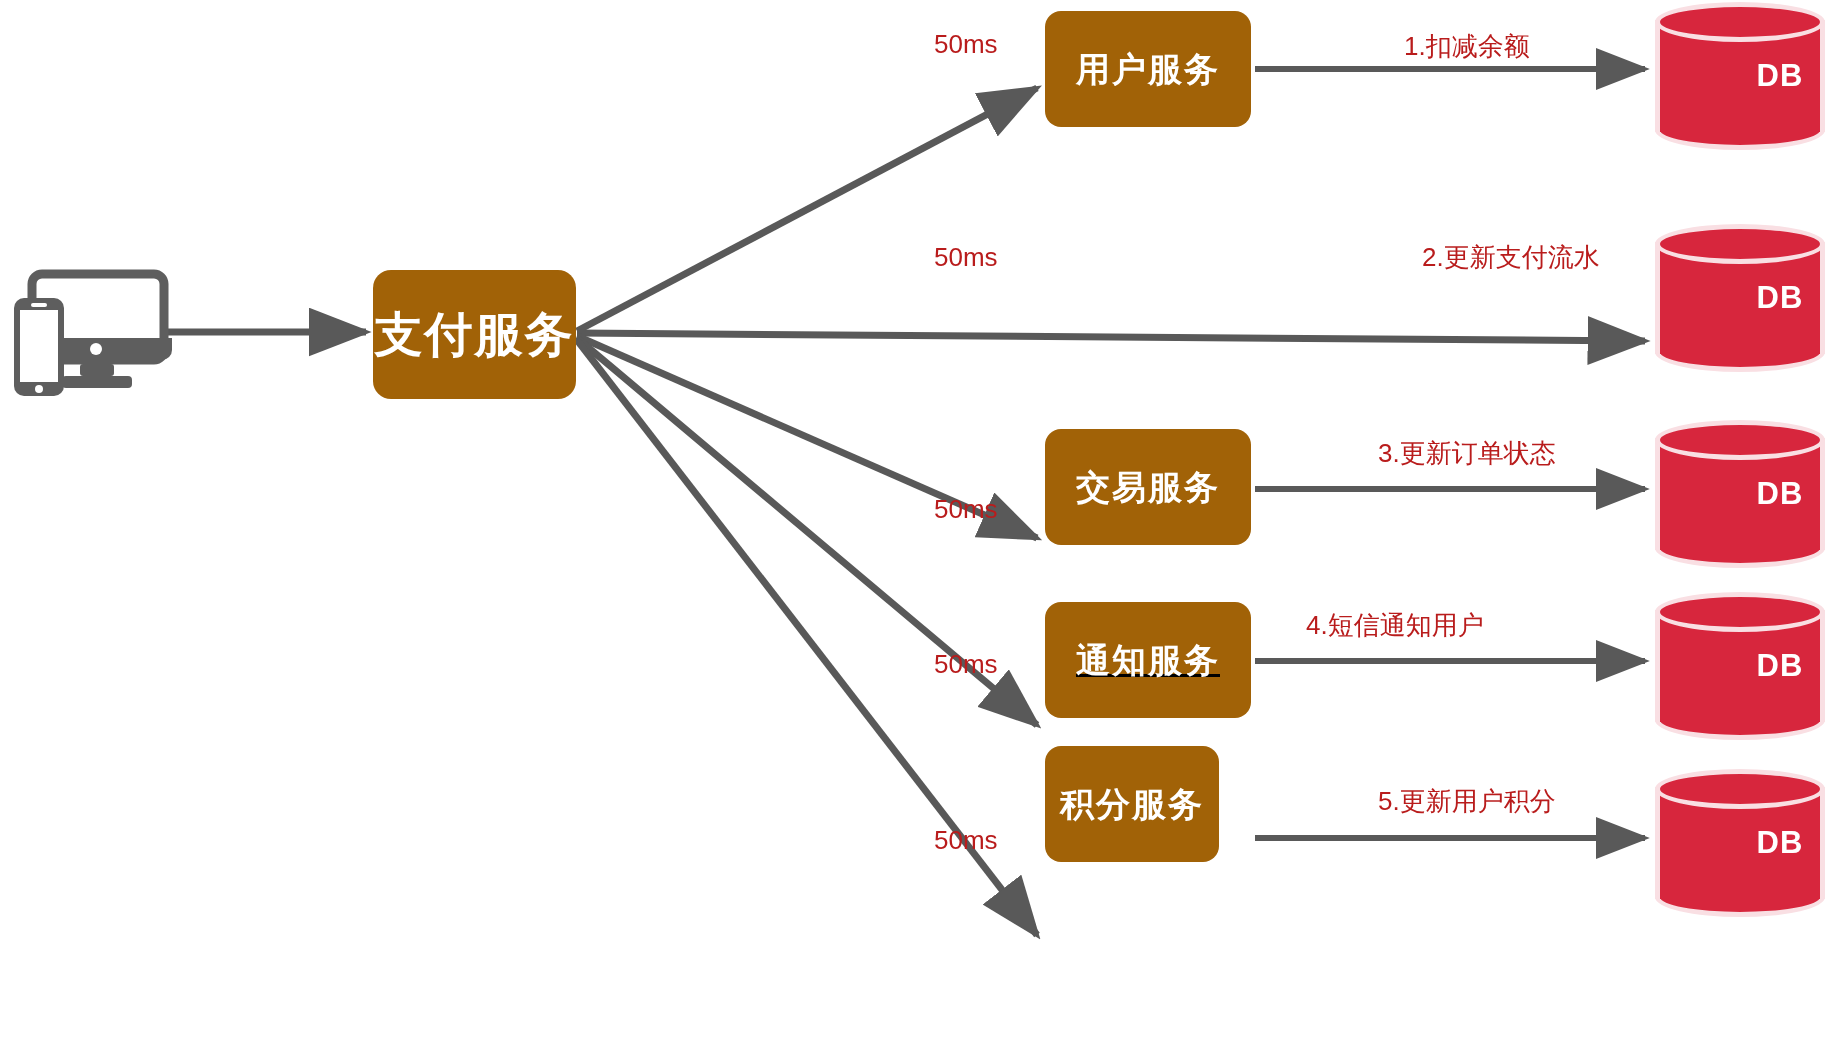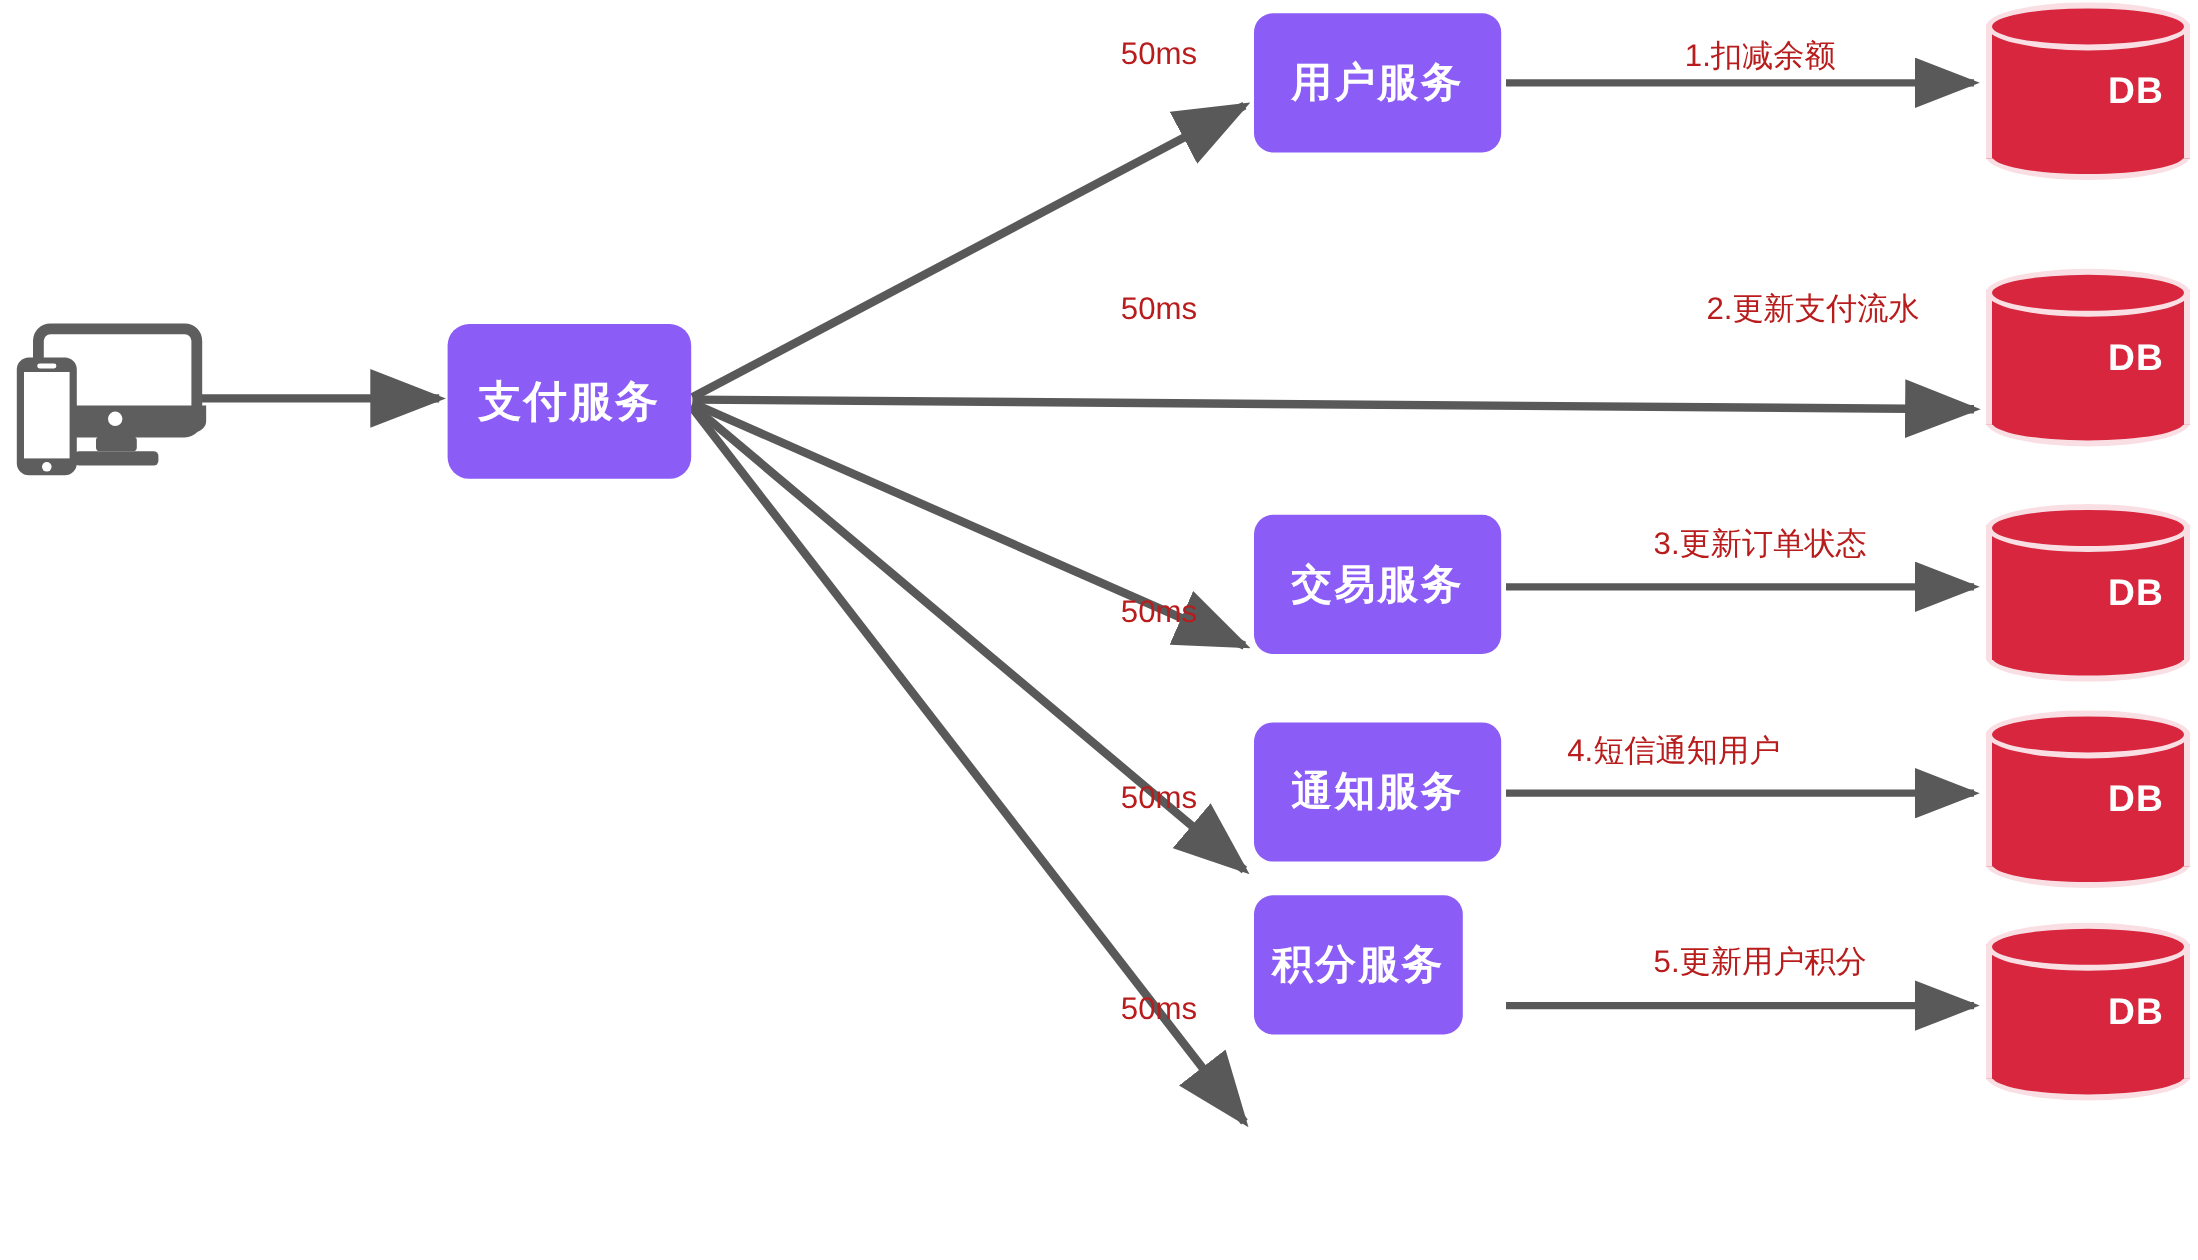--- a/index.html
+++ b/index.html
@@ -23,37 +23,37 @@
     left: 0;
     top: 0;
     width: 1832px;
     height: 1050px;
     pointer-events: none;
   }
 
   
   .svc-box {
     position: absolute;
-    background: #8b5cf6;
+    background: #a16207;
     border-radius: 16px;
     display: flex;
     align-items: center;
     justify-content: center;
     box-sizing: border-box;
   }
   .svc-label {
     color: #ffffff;
     font-weight: bold;
     font-size: 34px;
     letter-spacing: 2px;
     white-space: nowrap;
     line-height: 1;
   }
   .svc-box.primary { border-radius: 18px; }
-  .svc-box.primary .svc-label { font-size: 36px; }
+  .svc-box.primary .svc-label { font-size: 48px; }
 
   
   .db {
     position: absolute;
     width: 170px;
     height: 148px;
   }
   .db-body {
     position: absolute;
     left: 0;
@@ -205,21 +205,21 @@
   </div>
   <div class="edge-label lat" style="left:934px; top:496px;">50ms</div>
   <div class="edge-label" style="left:1378px; top:440px;">3.更新订单状态</div>
   <div class="db" style="left:1655px; top:420px;">
     <div class="db-bottom"></div>
     <div class="db-body"></div>
     <div class="db-top"></div>
     <div class="db-label">DB</div>
   </div>
 
-  <div class="svc-box" style="left:1045px; top:602px; width:206px; height:116px;">
+  <div class="svc-box" style="left:1045px; top:602px; width:206px; height:116px;text-decoration:underline;">
     <span class="svc-label">通知服务</span>
   </div>
   <div class="edge-label lat" style="left:934px; top:651px;">50ms</div>
   <div class="edge-label" style="left:1306px; top:612px;">4.短信通知用户</div>
   <div class="db" style="left:1655px; top:592px;">
     <div class="db-bottom"></div>
     <div class="db-body"></div>
     <div class="db-top"></div>
     <div class="db-label">DB</div>
   </div>

